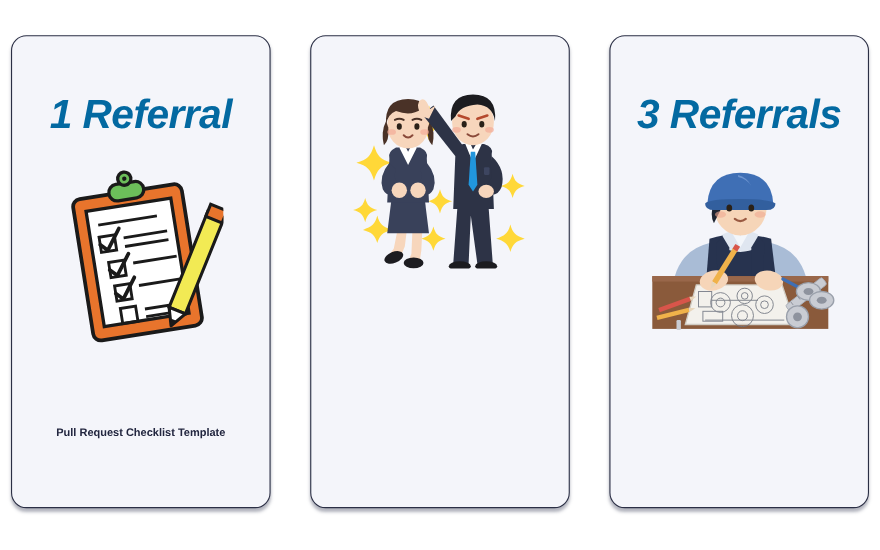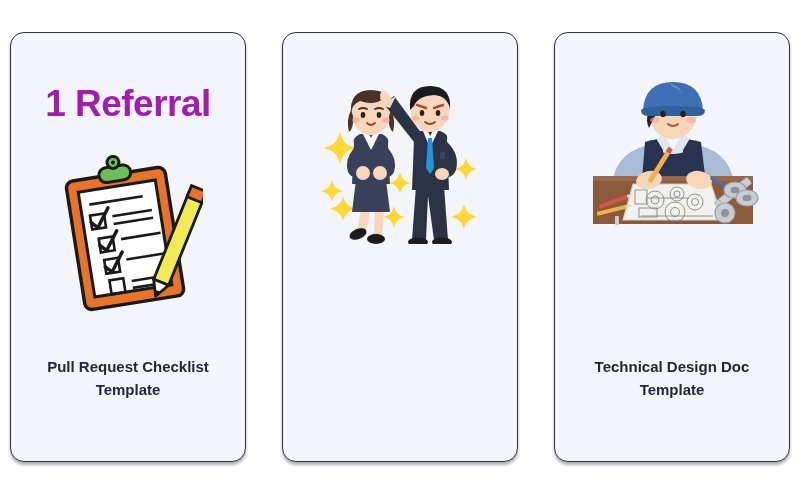--- a/index.html
+++ b/index.html
@@ -29,39 +29,40 @@
     display: flex;
     flex-direction: column;
     align-items: center;
     padding: 14px 12px 16px 12px;
   }
   .card-title {
     margin-top: 38px;
     font-size: 37px;
     font-weight: bold;
     letter-spacing: -0.5px;
-    color: #a21caf;
+    color: #0369a1;
     line-height: 1;
     white-space: nowrap;
+    font-style: italic;
   }
   .art {
     margin-top: 28px;
     width: 190px;
     height: 170px;
     display: flex;
     align-items: center;
     justify-content: center;
   }
   .art svg { display: block; }
   .card-caption {
     margin-top: auto;
     margin-bottom: 44px;
     width: 200px;
     text-align: center;
-    font-size: 15px;
+    font-size: 10px;
     font-weight: bold;
     line-height: 1.55;
     color: #22263f;
   }
 </style>
 </head>
 <body>
 
 <div class="board">
 
@@ -190,20 +191,21 @@
           <path d="M125 29 L116 32" stroke="#b5492d" stroke-width="2.4" stroke-linecap="round"></path>
           <path d="M107 46 Q112 50 117 46" stroke="#8a4a3a" stroke-width="1.8" fill="none" stroke-linecap="round"></path>
           <ellipse cx="97" cy="42" rx="4" ry="2.6" fill="#f2a893" opacity="0.65"></ellipse>
           <ellipse cx="127" cy="42" rx="4" ry="2.6" fill="#f2a893" opacity="0.65"></ellipse>
         </g>
       </svg>
     </div>
   </div>
 
   <div class="card">
+    <div class="card-title">3 Referrals</div>
     <div class="art">
       <svg width="178" height="160" viewBox="0 0 178 160">
 
         <path d="M28 112 Q30 74 62 66 L118 66 Q150 74 152 112 Z" fill="#a9bcd6"></path>
 
         <path d="M62 62 Q88 54 118 62 L124 112 L58 112 Z" fill="#27334f"></path>
 
         <path d="M74 58 Q90 50 106 58 L106 70 Q90 78 74 70 Z" fill="#dfe6f0"></path>
         <path d="M82 56 L90 70 L98 56 L93 53 L90 60 L87 53 Z" fill="#f3f6fa"></path>
 
@@ -277,16 +279,15 @@
         <g>
           <ellipse cx="152" cy="110" rx="11" ry="8" fill="#c9ccd3" stroke="#9aa0ab" stroke-width="1.2"></ellipse>
           <ellipse cx="152" cy="110" rx="4.5" ry="3.2" fill="#8e939e"></ellipse>
           <ellipse cx="164" cy="118" rx="11" ry="8" fill="#c9ccd3" stroke="#9aa0ab" stroke-width="1.2"></ellipse>
           <ellipse cx="164" cy="118" rx="4.5" ry="3.2" fill="#8e939e"></ellipse>
           <circle cx="142" cy="133" r="10" fill="#c9ccd3" stroke="#9aa0ab" stroke-width="1.2"></circle>
           <circle cx="142" cy="133" r="4" fill="#8e939e"></circle>
         </g>
       </svg>
     </div>
-    <div class="card-caption">Technical Design Doc Template</div>
   </div>
 
 </div>
 
 </body></html>

